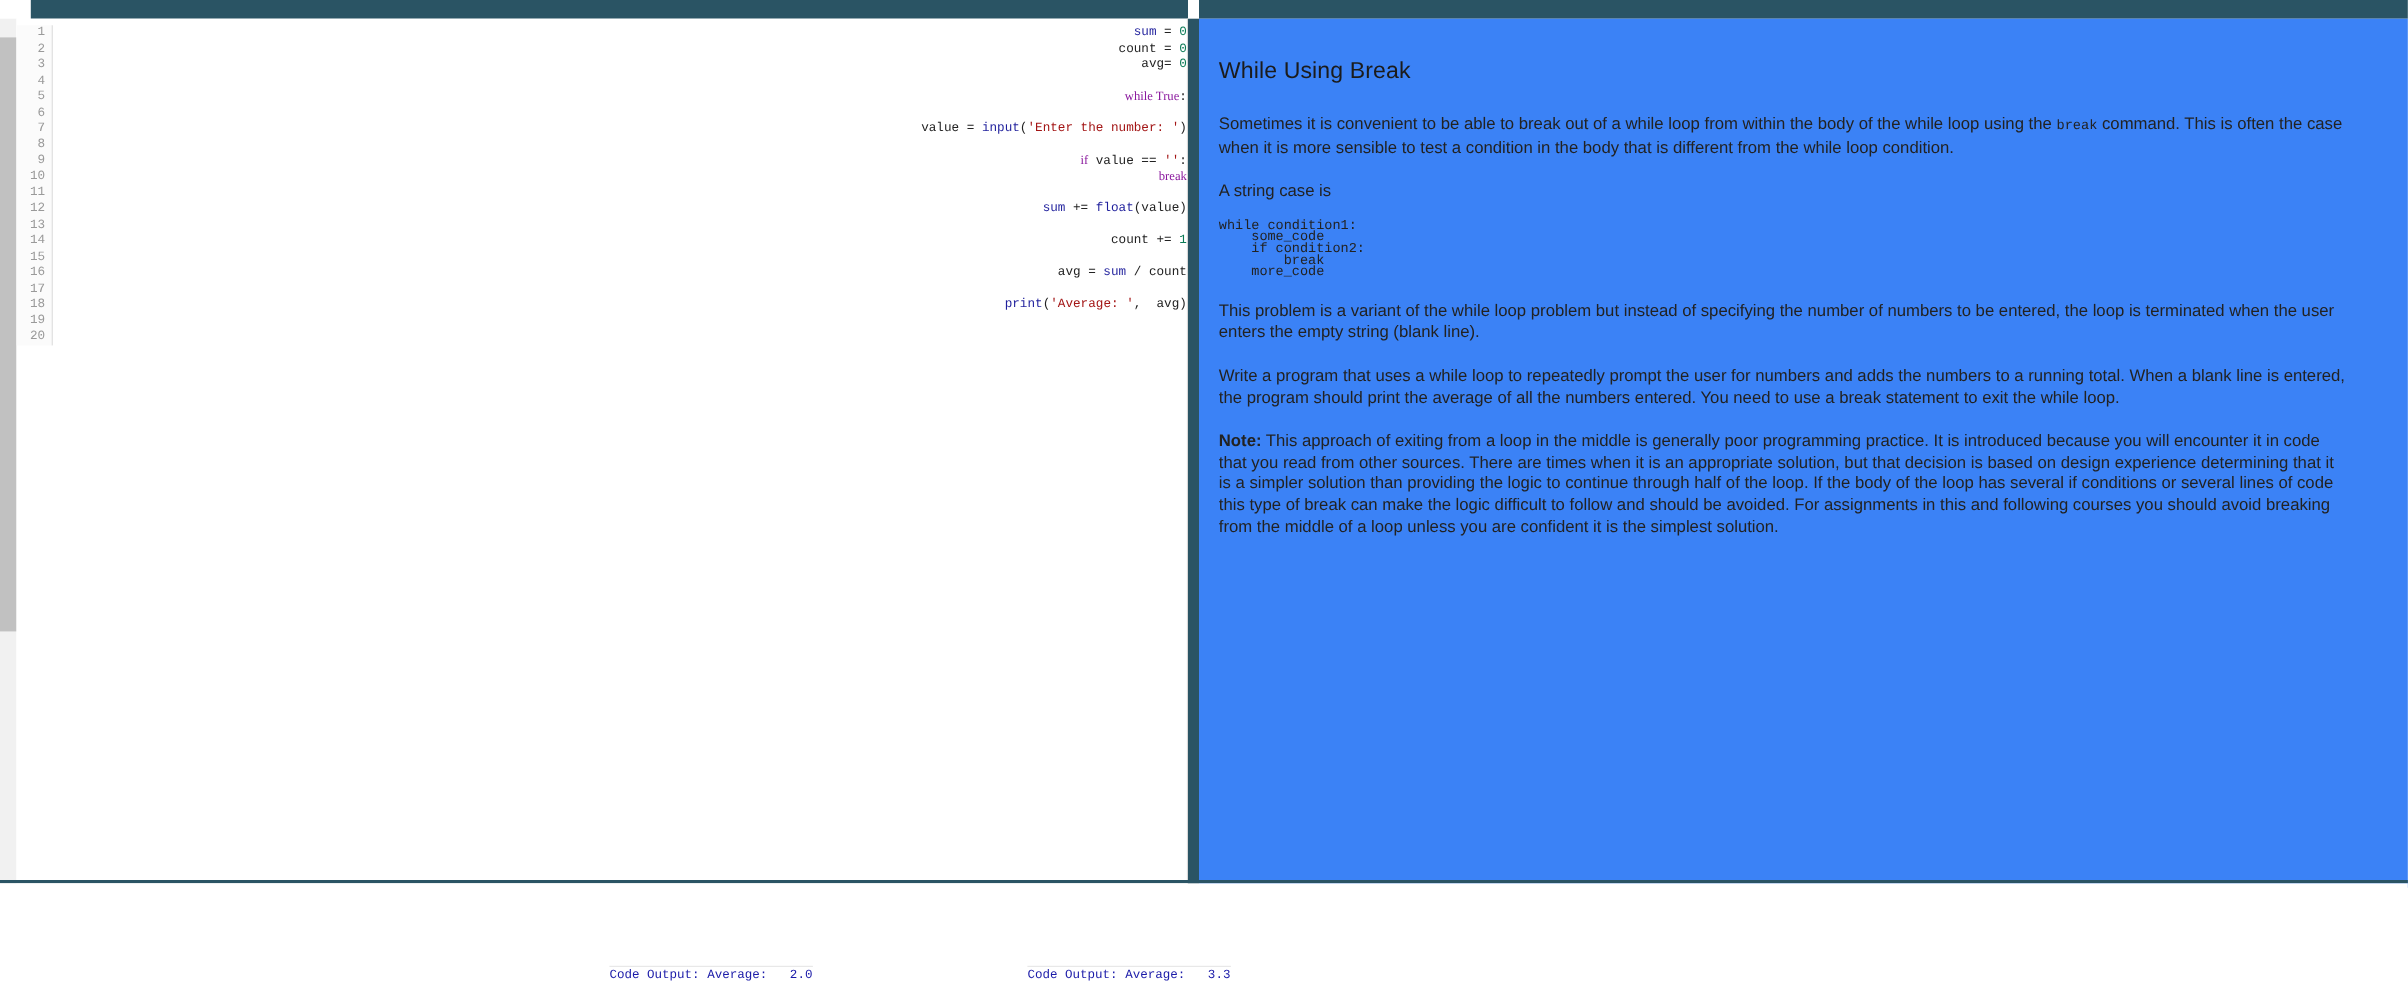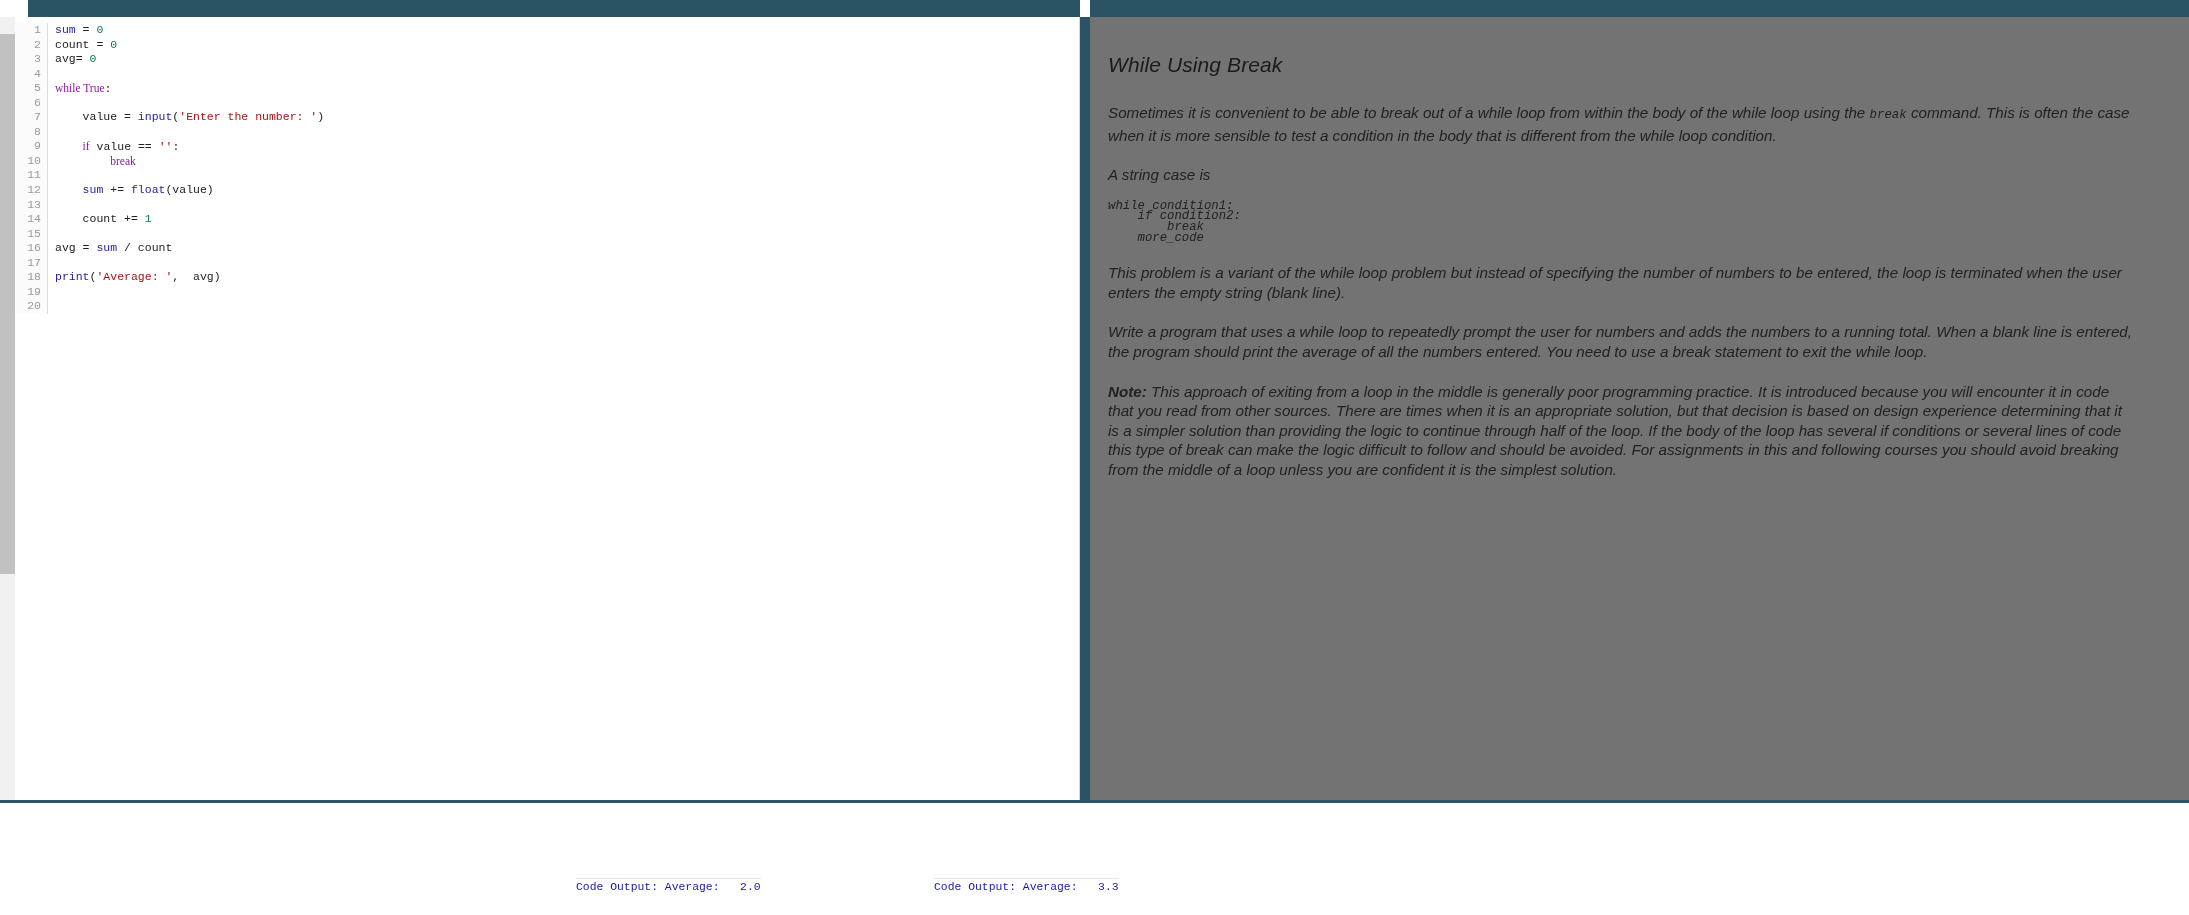--- a/index.html
+++ b/index.html
@@ -56,42 +56,41 @@
   .gutter div { height: 14.55px; }
   .code-area {
     flex: 1 1 auto;
     padding-left: 7px;
     font-family: "Liberation Mono", "DejaVu Sans Mono", monospace;
     font-size: 11.5px;
     line-height: 14.55px;
     color: #222222;
     white-space: pre;
   }
-  .code-area .ln { height: 14.55px; }
+  .code-area .ln { height: 14.55px; text-align: right; }
 
   .t-name    { color: #1f1f9c; }
   .t-kw      { color: #8b1a9e; font-family: Liberation Serif, serif; }
   .t-num     { color: #0a7a55; }
   .t-str     { color: #a31515; }
   .t-builtin { color: #1f1f9c; }
   .t-plain   { color: #222222; }
 
   
   .pane-divider {
     position: absolute; left: 1080px; top: 17px; width: 10px; height: 790px;
     background: #2a5464;
   }
 
   
   .doc-pane {
     position: absolute; left: 1090px; top: 17px; right: 0; height: 790px;
-    background: #737373;
+    background: #3b82f6;
     padding: 36px 56px 0 18px;
     overflow: hidden;
-    font-style: italic;
   }
   .doc-title {
     font-size: 21px;
     font-weight: 400;
     color: #1b1b1b;
     margin: 0 0 26px 0;
     letter-spacing: 0.1px;
   }
   .doc-p {
     font-size: 15.2px;
@@ -179,31 +178,31 @@
 
   <div class="pane-divider"></div>
 
   <div class="doc-pane">
     <h1 class="doc-title">While Using Break</h1>
 
     <p class="doc-p"><span>Sometimes it is convenient to be able to break out of a while loop from within the body of the while loop using the </span><span class="code-inline">break</span><span> command. This is often the case when it is more sensible to test a condition in the body that is different from the while loop condition.</span></p>
 
     <p class="doc-p tight">A string case is</p>
 
-    <div class="doc-pre" id="doc-code-block"><div>while condition1:</div><div>    if condition2:</div><div>        break</div><div>    more_code</div></div>
+    <div class="doc-pre" id="doc-code-block"><div>while condition1:</div><div>    some_code</div><div>    if condition2:</div><div>        break</div><div>    more_code</div></div>
 
 
     <p class="doc-p">This problem is a variant of the while loop problem but instead of specifying the number of numbers to be entered, the loop is terminated when the user enters the empty string (blank line).</p>
 
     <p class="doc-p">Write a program that uses a while loop to repeatedly prompt the user for numbers and adds the numbers to a running total. When a blank line is entered, the program should print the average of all the numbers entered. You need to use a break statement to exit the while loop.</p>
 
     <p class="doc-p"><b>Note:</b><span> This approach of exiting from a loop in the middle is generally poor programming practice. It is introduced because you will encounter it in code that you read from other sources. There are times when it is an appropriate solution, but that decision is based on design experience determining that it is a simpler solution than providing the logic to continue through half of the loop. If the body of the loop has several if conditions or several lines of code this type of break can make the logic difficult to follow and should be avoided. For assignments in this and following courses you should avoid breaking from the middle of a loop unless you are confident it is the simplest solution.</span></p>
   </div>
 
   <div class="results-sep"></div>
 
   <div class="results" id="results">
 
-  <div class="code-output" style="left: 576px; top: 75px;">Code Output: Average:   2.0</div>
+  <div class="code-output" style="left: 554px; top: 75px;">Code Output: Average:   2.0</div>
       <div class="code-output" style="left: 934px; top: 75px;">Code Output: Average:   3.3</div>
     </div>
 
 </div>
 
 </body></html>

